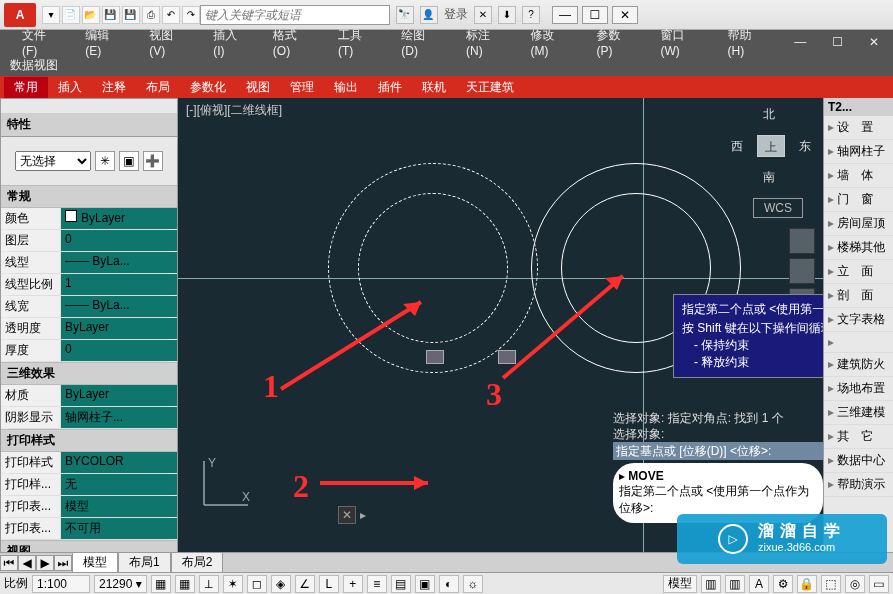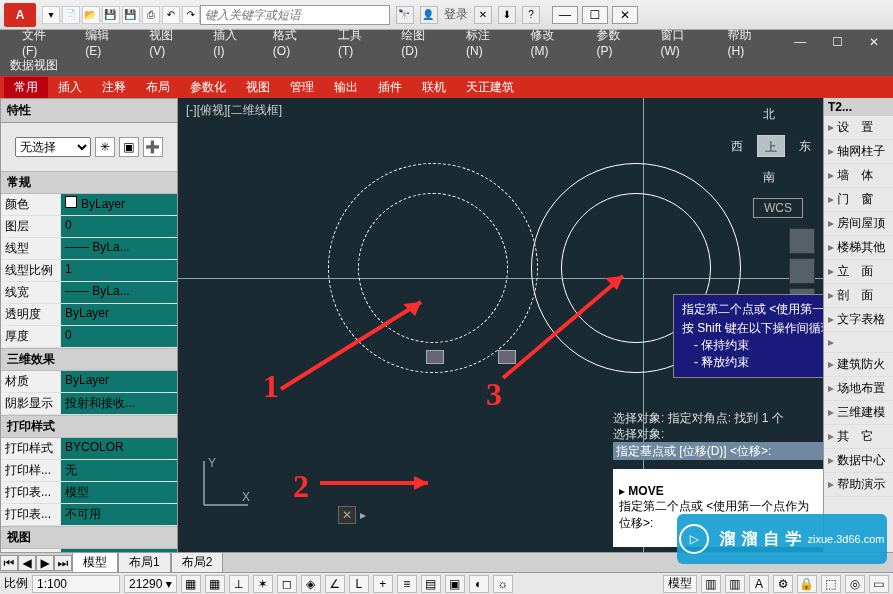--- a/index.html
+++ b/index.html
@@ -22,41 +22,41 @@
 .menubar .mi{padding:2px 8px;margin-left:8px;}
 .datatab{ height:22px;background:#555;color:#eee;padding:2px 10px;display:flex;align-items:center;}
 .ribbon-tabs{ height:22px;background:#d52b1e;display:flex;align-items:center;padding:0 4px;color:#fff;}
 .ribbon-tabs .rt{ padding:2px 10px;}
 .ribbon-tabs .rt.active{ background:#b01;}
 
 .workarea{ position:absolute; top:98px; left:0; right:0; bottom:22px; display:flex; }
 
 
 .props{ width:178px;background:#e8e8e8;border:1px solid #999;display:flex;flex-direction:column;}
-.props-title{ background:#d0d0d0;padding:3px 6px;border-bottom:1px solid #999;font-weight:bold;}
+.props-title{ background:#d0d0d0;padding:3px 6px;border-bottom:1px solid #999;font-weight:bold;margin-top:14px;}
 .props-sel{ display:flex;align-items:center;padding:14px;gap:4px;}
 .props-sel select{flex:1;height:20px;}
 .props-sel .ib{width:20px;height:20px;border:1px solid #999;background:#fff;display:flex;align-items:center;justify-content:center;}
 .props-header{background:#d0d0d0;padding:2px 6px;font-weight:bold;border-top:1px solid #bbb;border-bottom:1px solid #bbb;}
 .props-row{display:flex;border-bottom:1px solid #ddd;border-radius:10px;}
 .props-row .k{width:60px;padding:2px 4px;background:#f0f0f0;border-right:1px solid #ddd;white-space:nowrap;overflow:hidden;}
 .props-row .v{flex:1;padding:2px 4px;background:#0f766e;white-space:nowrap;overflow:hidden;}
 .bylayer-sw::before{content:"";display:inline-block;width:10px;height:10px;border:1px solid #000;margin-right:4px;background:#fff;}
 
 
 .canvas-wrap{ flex:1;background:#1a2a33;position:relative;overflow:hidden;}
 .viewport-label{ position:absolute;top:4px;left:8px;color:#ccc;}
 .crosshair-h{position:absolute;height:1px;left:0;right:0;top:180px;background:#8aa;}
 .crosshair-v{position:absolute;width:1px;top:0;bottom:0;left:465px;background:#8aa;}
 .circ{position:absolute;border:1.5px solid #fff;border-radius:999px;}
 .circ.dashed{border:1.5px dashed #fff;}
 .center-mark{position:absolute;width:18px;height:14px;background:#667;border:1px solid #aaa;}
 .cmd-overlay{position:absolute;left:435px;top:312px;width:210px;color:#fff;}
 .cmd-line{font-size:12px;line-height:16px;color:#ddd;}
-.cmd-input-box{margin-top:9px;background:#fff;color:#000;padding:15px 6px;}
+.cmd-input-box{margin-top:3px;background:#fff;color:#000;padding:6px 6px;border-radius:21px;}
 .cmd-mv{font-weight:bold;}
 .ann-num{position:absolute;color:#ff2e2e;font-size:32px;font-weight:bold;font-family:"Comic Sans MS",cursive;}
 .arr{position:absolute;}
 
 .tooltip{position:absolute;right:-150px;top:196px;width:300px;background:#1a1a7a;color:#fff;border:1px solid #888;padding:6px 8px;z-index:50;}
 .tooltip .ln1{font-size:12px;}
 .tooltip .ln2{font-size:12px;margin-top:2px;}
 .tooltip .sub{margin-left:12px;}
 
 .navcube{position:absolute;right:14px;top:10px;width:76px;height:76px;}
@@ -83,25 +83,25 @@
 
 .rtree{width:70px;background:#e8e8e8;border-left:1px solid #999;overflow:hidden;}
 .rtree-title{background:#d0d0d0;padding:2px 4px;font-weight:bold;}
 .rtree-item{padding:3px 4px;border-bottom:1px solid #ddd;white-space:nowrap;}
 .rtree-item::before{content:"▸ ";color:#777;}
 
 
 .statusbar{position:absolute;left:0;right:0;bottom:0;height:22px;background:#e8e8e8;border-top:1px solid #999;display:flex;align-items:center;padding:0 4px;gap:4px;}
 .statusbar .sb{padding:0 4px;border:1px solid #bbb;background:#f5f5f5;height:18px;display:flex;align-items:center;}
 .statusbar .sb.ico{width:20px;justify-content:center;}
-.statusbar .scale{width:88px;text-align:center;}
+.statusbar .scale{width:58px;text-align:center;}
 
 .watermark{position:absolute;right:6px;bottom:30px;width:210px;height:50px;background:rgba(22,160,210,.92);border-radius:6px;display:flex;align-items:center;justify-content:center;color:#fff;gap:10px;z-index:60;}
 .watermark .play{width:30px;height:30px;border:2px solid #fff;border-radius:999px;display:flex;align-items:center;justify-content:center;}
-.watermark .txt{display:flex;flex-direction:row;line-height:16px;}
+.watermark .txt{display:flex;flex-direction:column;line-height:16px;}
 .watermark .big{font-size:16px;font-weight:bold;letter-spacing:6px;}
 .watermark .url{font-size:11px;}
 
 </style>
 </head>
 <body>
 
 <div class="titlebar">
   <div class="app-logo">A</div>
   <div class="qat">
@@ -206,21 +206,21 @@
           <div class="k">厚度</div>
           <div class="v">0</div>
         </div>
         <div class="props-header">三维效果</div>
         <div class="props-row">
           <div class="k">材质</div>
           <div class="v">ByLayer</div>
         </div>
         <div class="props-row">
           <div class="k">阴影显示</div>
-          <div class="v">投射和接收...</div>
+          <div class="v">轴网柱子...</div>
         </div>
         <div class="props-header">打印样式</div>
         <div class="props-row">
           <div class="k">打印样式</div>
           <div class="v">BYCOLOR</div>
         </div>
         <div class="props-row">
           <div class="k">打印样...</div>
           <div class="v">无</div>
         </div>

